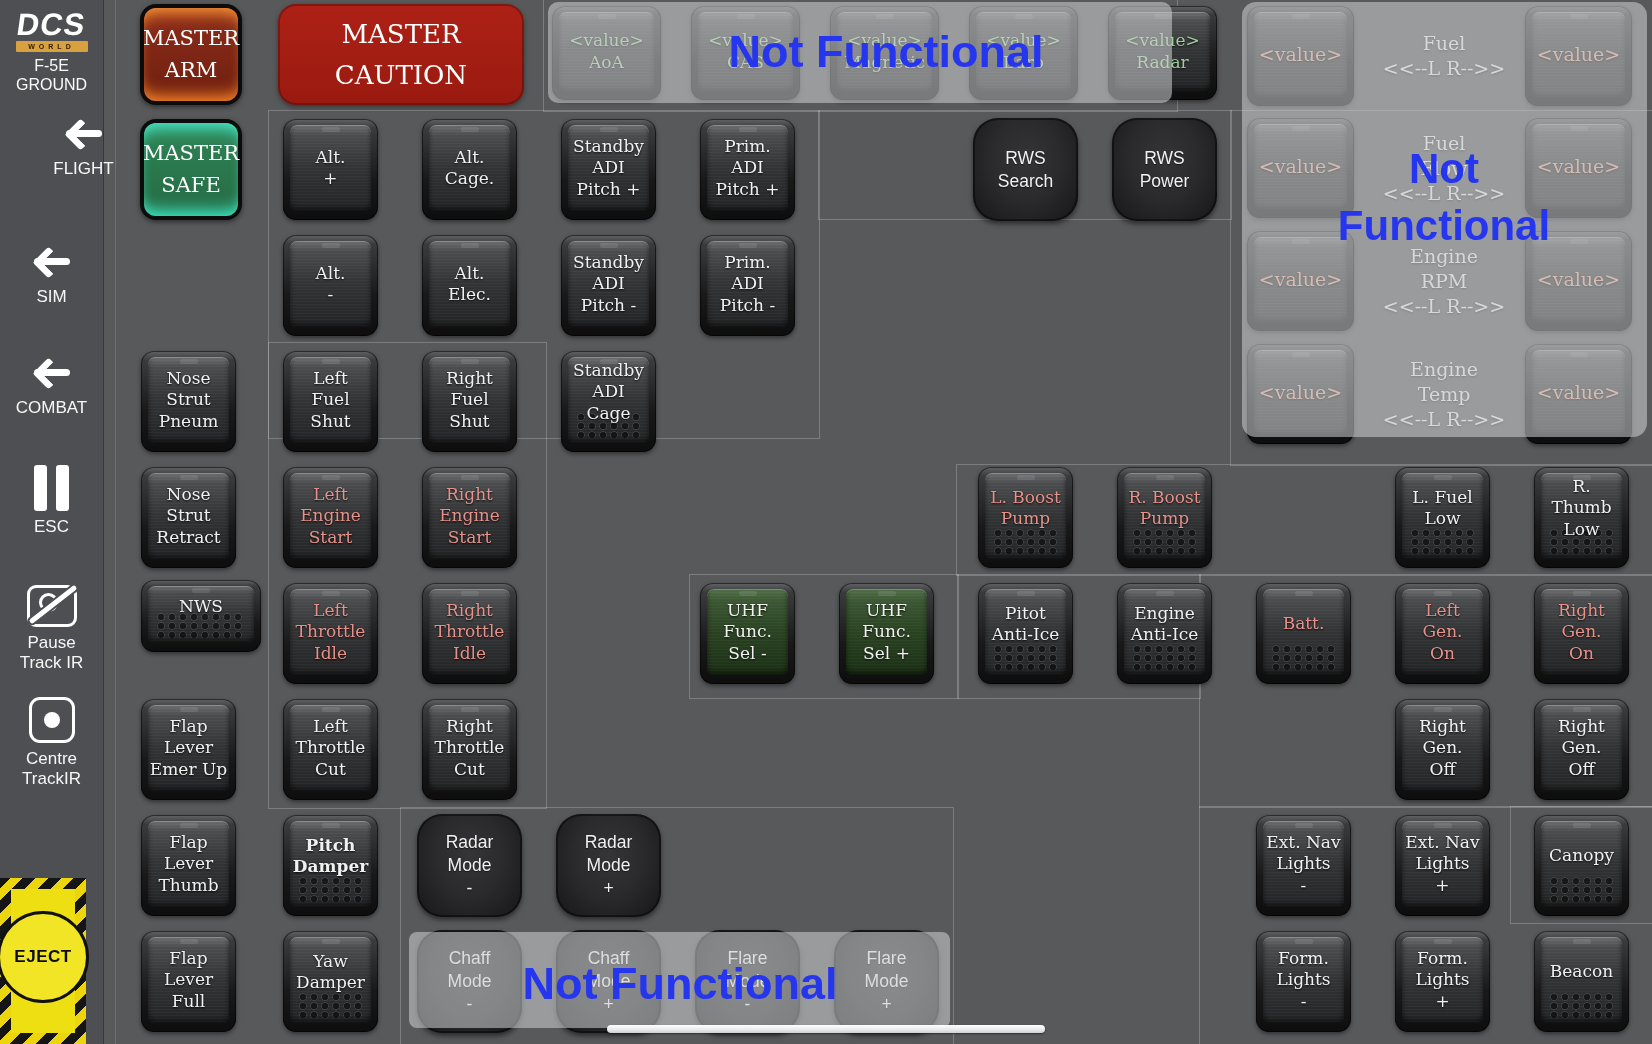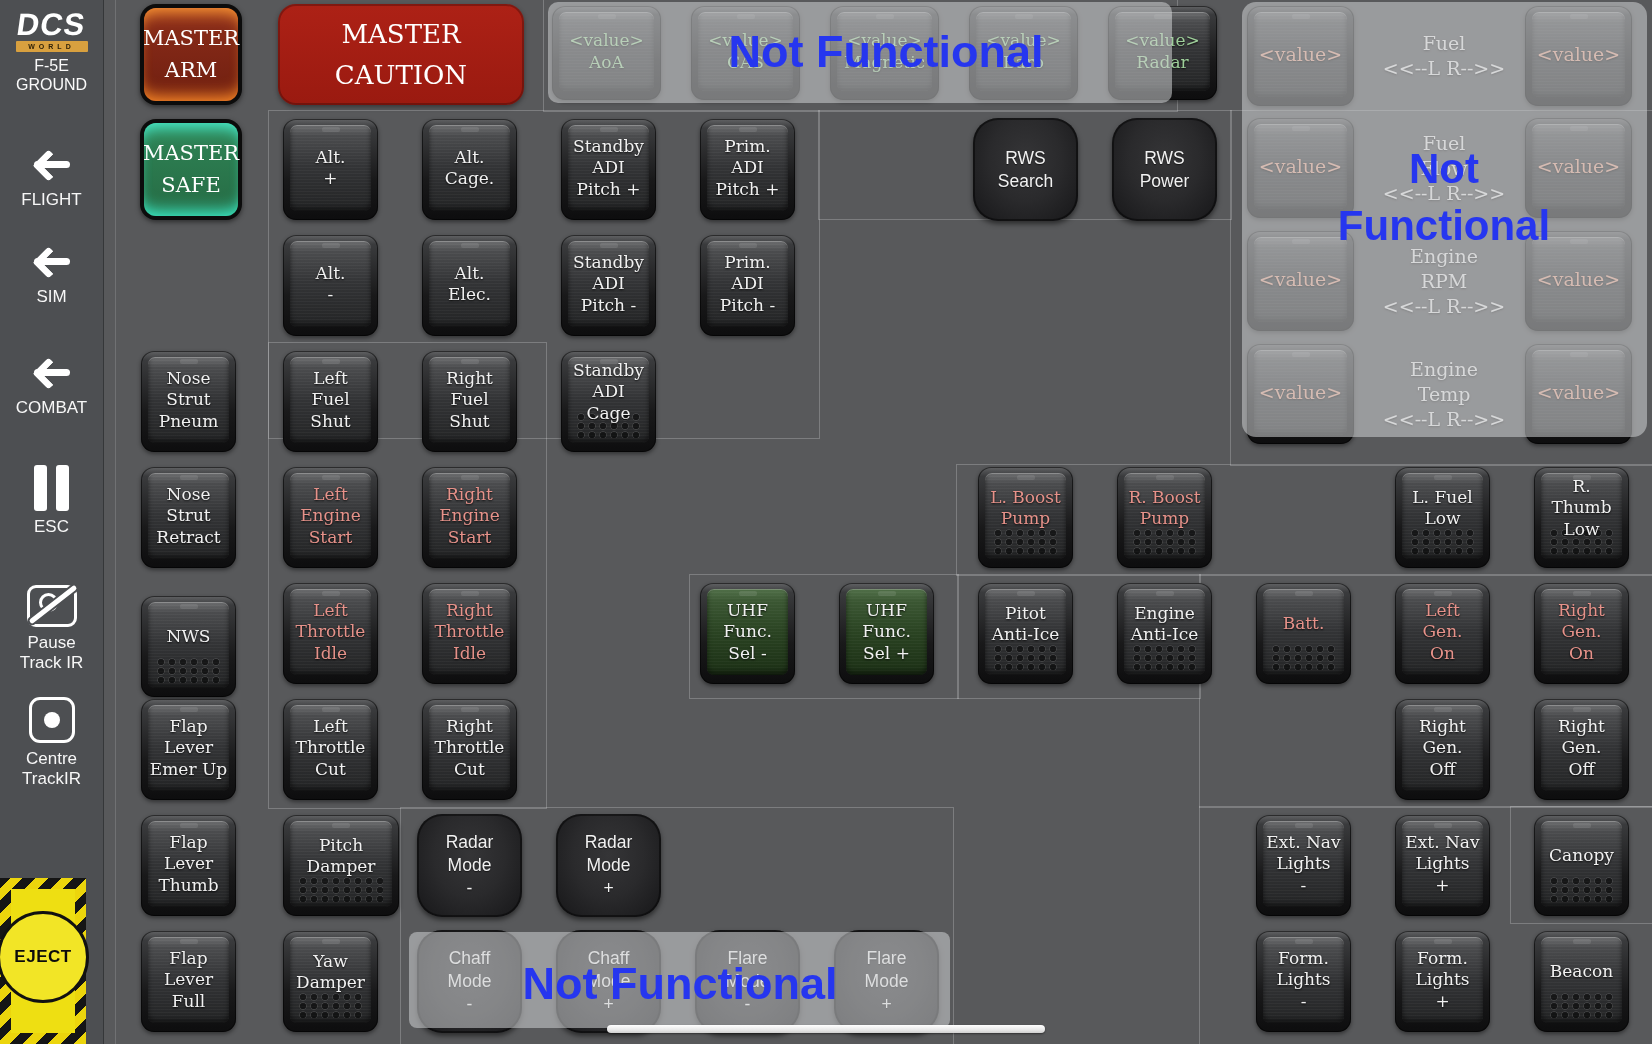--- a/index.html
+++ b/index.html
@@ -389,21 +389,21 @@
     </div>
     <div class="key dots" style="left: 1534px; top: 467px; width: 95px; height: 101px;">
       <div class="keyface">
         <div class="label">
           <span>R. Thumb</span>
           <span>Low</span>
         </div>
         <div class="grip"></div>
       </div>
     </div>
-    <div class="key dots" style="left: 141px; top: 596px; width: 95px; height: 101px;">
+    <div class="key dots" style="left: 141px; top: 580px; width: 95px; height: 72px; padding-left: 25px;">
       <div class="keyface">
         <div class="label">
           <span>NWS</span>
         </div>
         <div class="grip"></div>
       </div>
     </div>
     <div class="key" style="left: 283px; top: 583px; width: 95px; height: 101px;">
       <div class="keyface">
         <div class="label t-red">
@@ -531,21 +531,21 @@
     </div>
     <div class="key" style="left: 141px; top: 815px; width: 95px; height: 101px;">
       <div class="keyface">
         <div class="label">
           <span>Flap</span>
           <span>Lever</span>
           <span>Thumb</span>
         </div>
       </div>
     </div>
-    <div class="key dots" style="left: 283px; top: 815px; width: 116px; height: 101px;">
+    <div class="key dots" style="left: 283px; top: 815px; width: 95px; height: 101px; font-weight: bold;">
       <div class="keyface">
         <div class="label">
           <span>Pitch</span>
           <span>Damper</span>
         </div>
         <div class="grip"></div>
       </div>
     </div>
     <div class="key round" style="left: 417px; top: 814px; width: 105px; height: 103px;">
       <div class="keyface">
@@ -749,21 +749,21 @@
   </div>
 
 <div class="sidebar">
   <div class="sb-item" style="top:10px;">
     <div class="logo-dcs">DCS</div>
     <div class="logo-world">WORLD</div>
     <div class="logo-ac">F-5E</div>
     <div class="logo-mode">GROUND</div>
   </div>
   <div id="nav-items">
-      <div class="sb-item" style="top: 144px;">
+      <div class="sb-item" style="top: 113px; padding-left: 32px;">
         <div class="arrow"></div>
         <div class="sb-label">FLIGHT</div>
       </div>
       <div class="sb-item" style="top: 241px;">
         <div class="arrow"></div>
         <div class="sb-label">SIM</div>
       </div>
       <div class="sb-item" style="top: 352px;">
         <div class="arrow"></div>
         <div class="sb-label">COMBAT</div>

